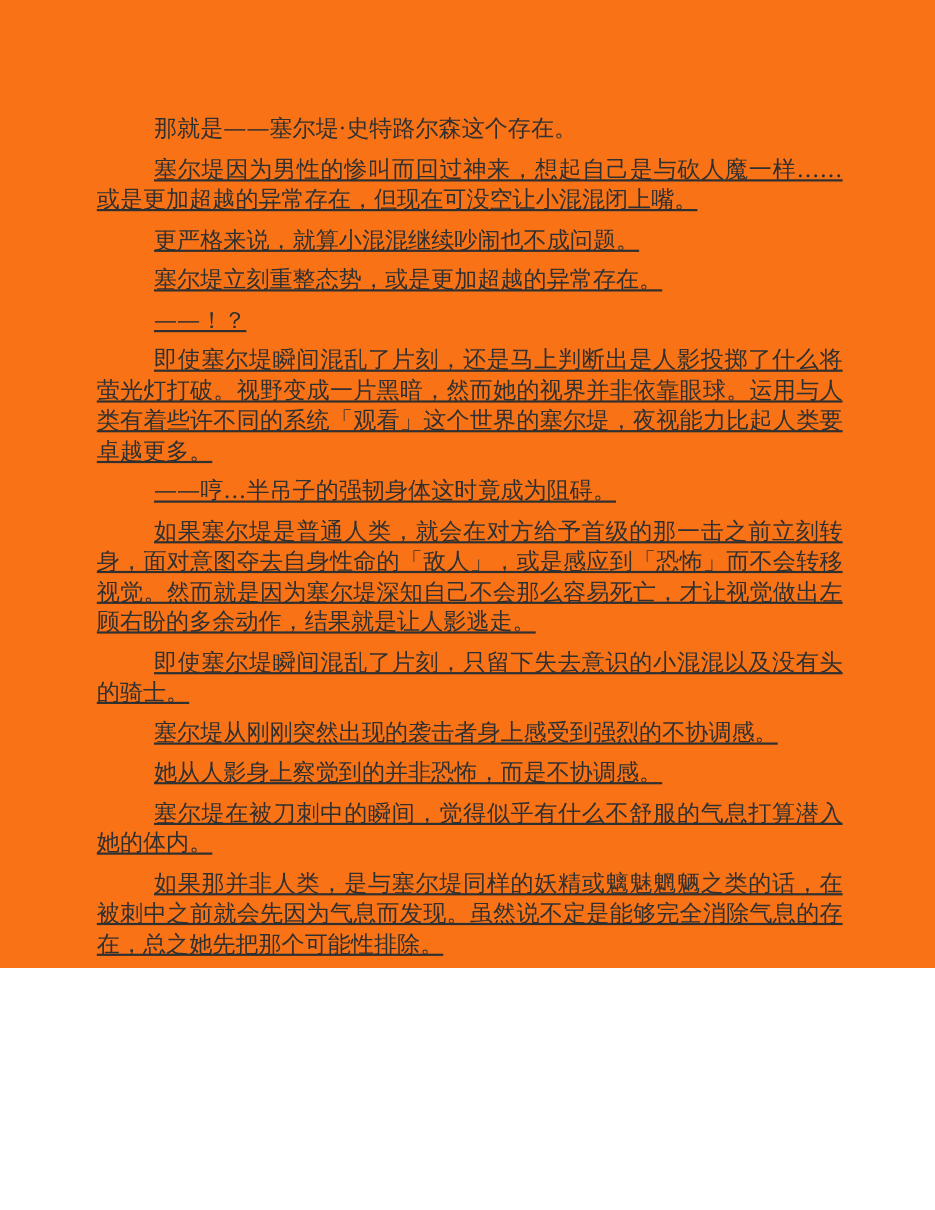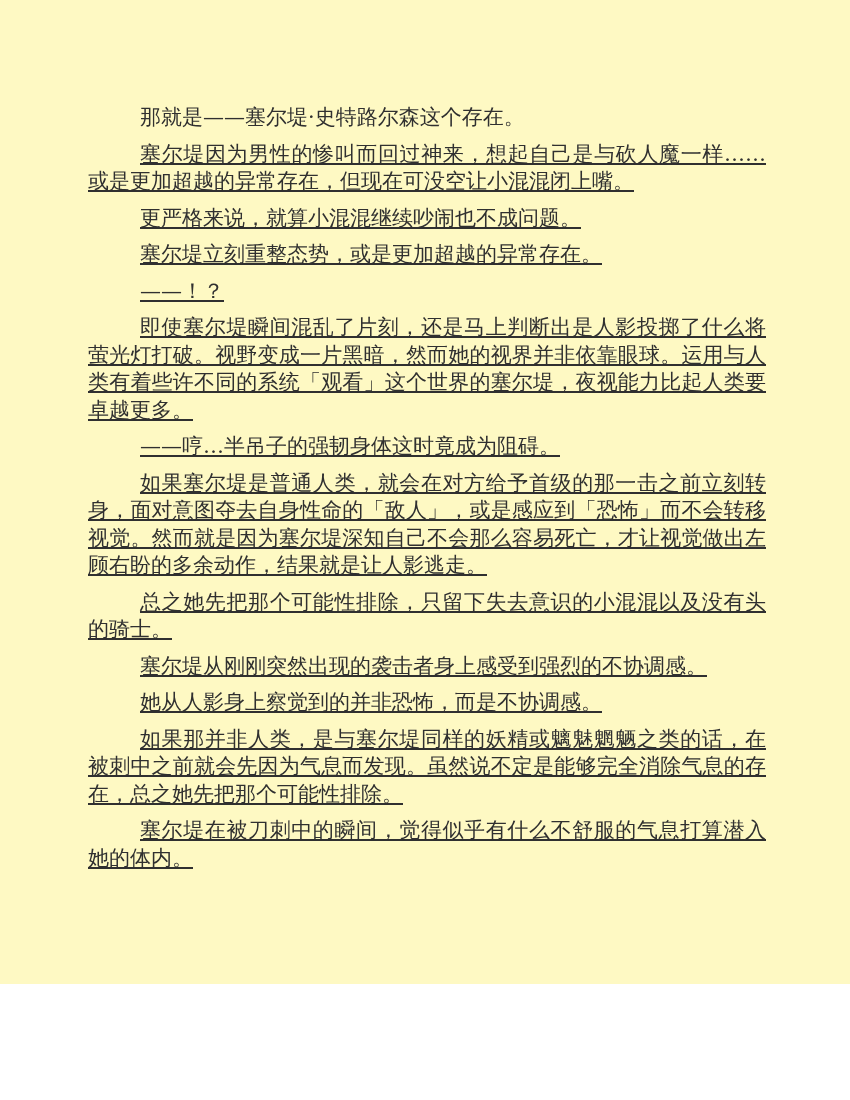--- a/index.html
+++ b/index.html
@@ -3,22 +3,22 @@
 <meta charset="utf-8">
 <style>
   html, body {
     margin: 0;
     padding: 0;
     background: #ffffff;
   }
   .page {
     position: relative;
     width: 850px;
-    height: 984px;
-    background: #fef9c3;
+    height: 880px;
+    background: #f97316;
     overflow: hidden;
     box-sizing: border-box;
   }
   .text-block {
     position: absolute;
     left: 88px;
     top: 104px;
     width: 678px;
     font-family: "DejaVu Serif", "Liberation Serif", serif;
     color: #303030;
@@ -42,19 +42,19 @@
 <div class="page">
   <div class="text-block">
     <p>那就是——塞尔堤·史特路尔森这个存在。</p>
     <p>塞尔堤因为男性的惨叫而回过神来，想起自己是与砍人魔一样……或是更加超越的异常存在，但现在可没空让小混混闭上嘴。</p>
     <p>更严格来说，就算小混混继续吵闹也不成问题。</p>
     <p>塞尔堤立刻重整态势，或是更加超越的异常存在。</p>
     <p>——！？</p>
     <p>即使塞尔堤瞬间混乱了片刻，还是马上判断出是人影投掷了什么将萤光灯打破。视野变成一片黑暗，然而她的视界并非依靠眼球。运用与人类有着些许不同的系统「观看」这个世界的塞尔堤，夜视能力比起人类要卓越更多。</p>
     <p>——哼…半吊子的强韧身体这时竟成为阻碍。</p>
     <p>如果塞尔堤是普通人类，就会在对方给予首级的那一击之前立刻转身，面对意图夺去自身性命的「敌人」，或是感应到「恐怖」而不会转移视觉。然而就是因为塞尔堤深知自己不会那么容易死亡，才让视觉做出左顾右盼的多余动作，结果就是让人影逃走。</p>
-    <p>总之她先把那个可能性排除，只留下失去意识的小混混以及没有头的骑士。</p>
+    <p>即使塞尔堤瞬间混乱了片刻，只留下失去意识的小混混以及没有头的骑士。</p>
     <p>塞尔堤从刚刚突然出现的袭击者身上感受到强烈的不协调感。</p>
     <p>她从人影身上察觉到的并非恐怖，而是不协调感。</p>
+    <p>塞尔堤在被刀刺中的瞬间，觉得似乎有什么不舒服的气息打算潜入她的体内。</p>
     <p>如果那并非人类，是与塞尔堤同样的妖精或魑魅魍魉之类的话，在被刺中之前就会先因为气息而发现。虽然说不定是能够完全消除气息的存在，总之她先把那个可能性排除。</p>
-    <p>塞尔堤在被刀刺中的瞬间，觉得似乎有什么不舒服的气息打算潜入她的体内。</p>
   </div>
 </div>
 
 </body></html>

